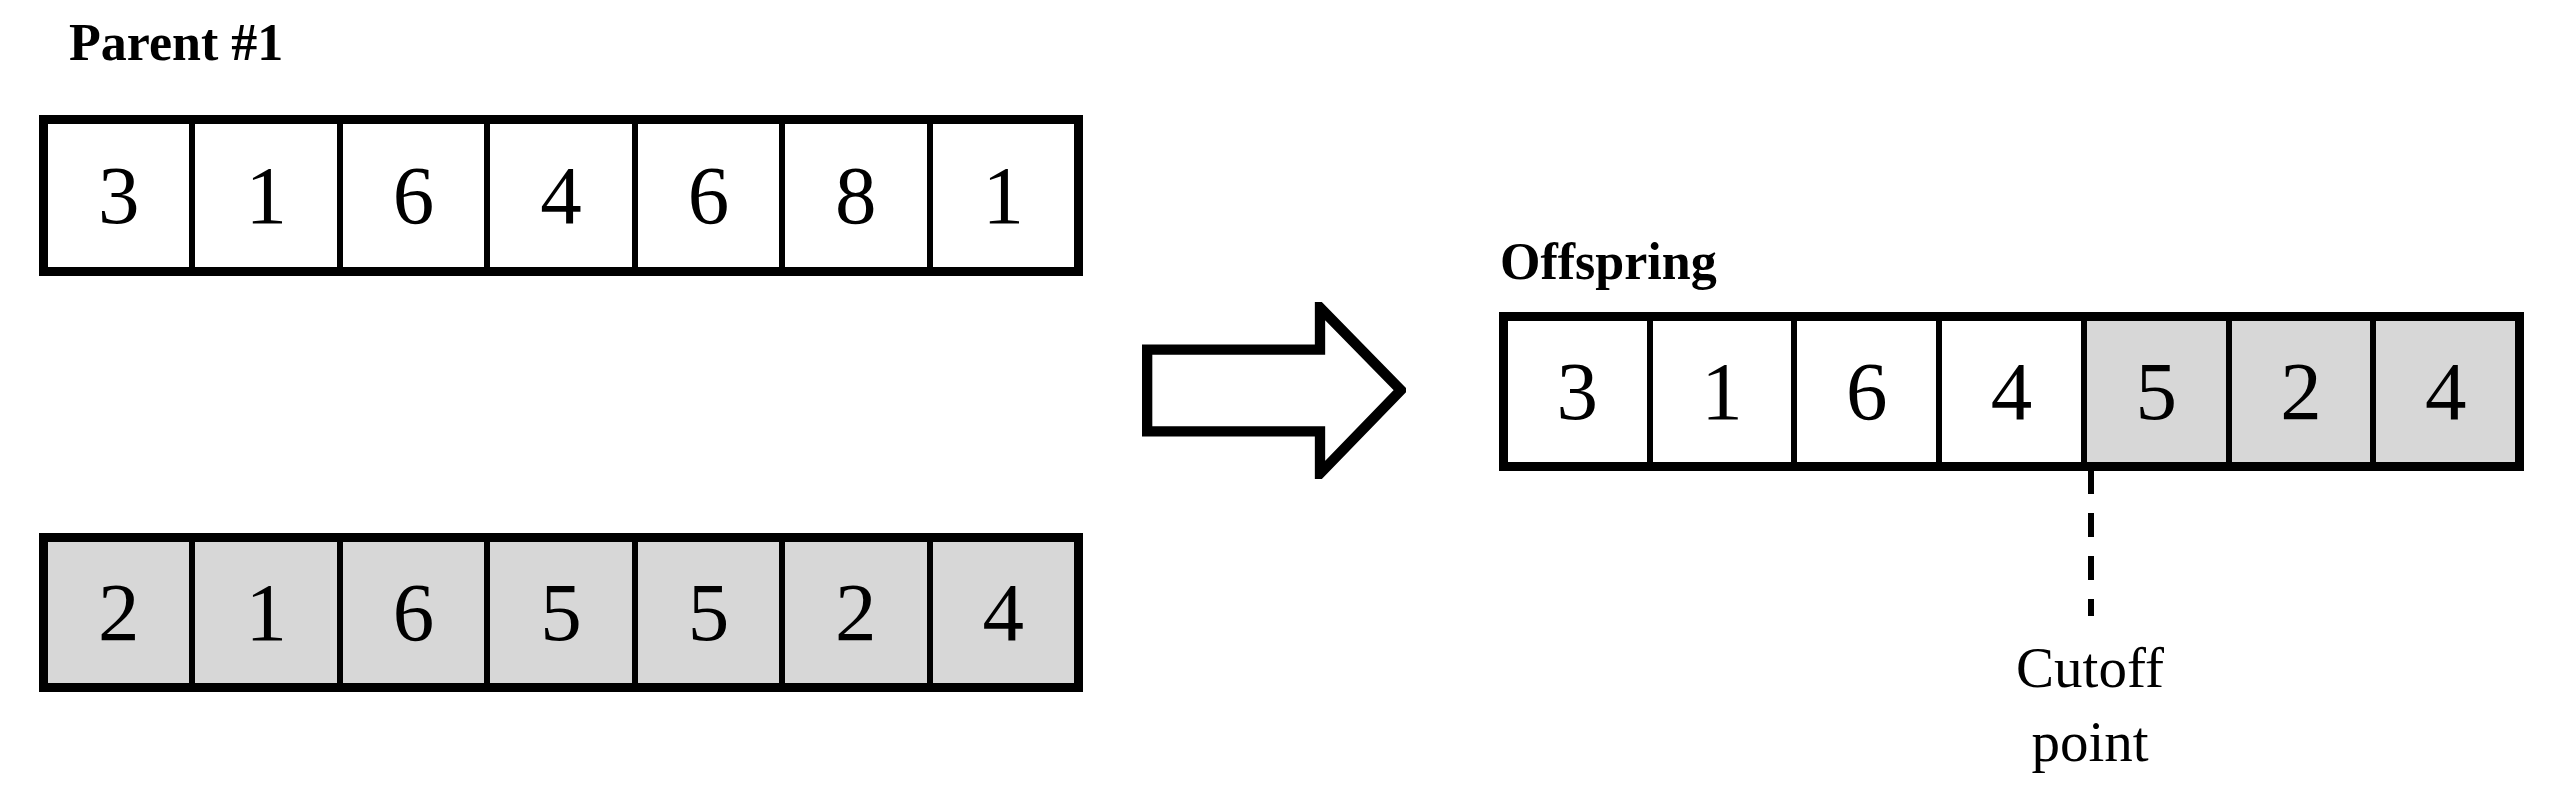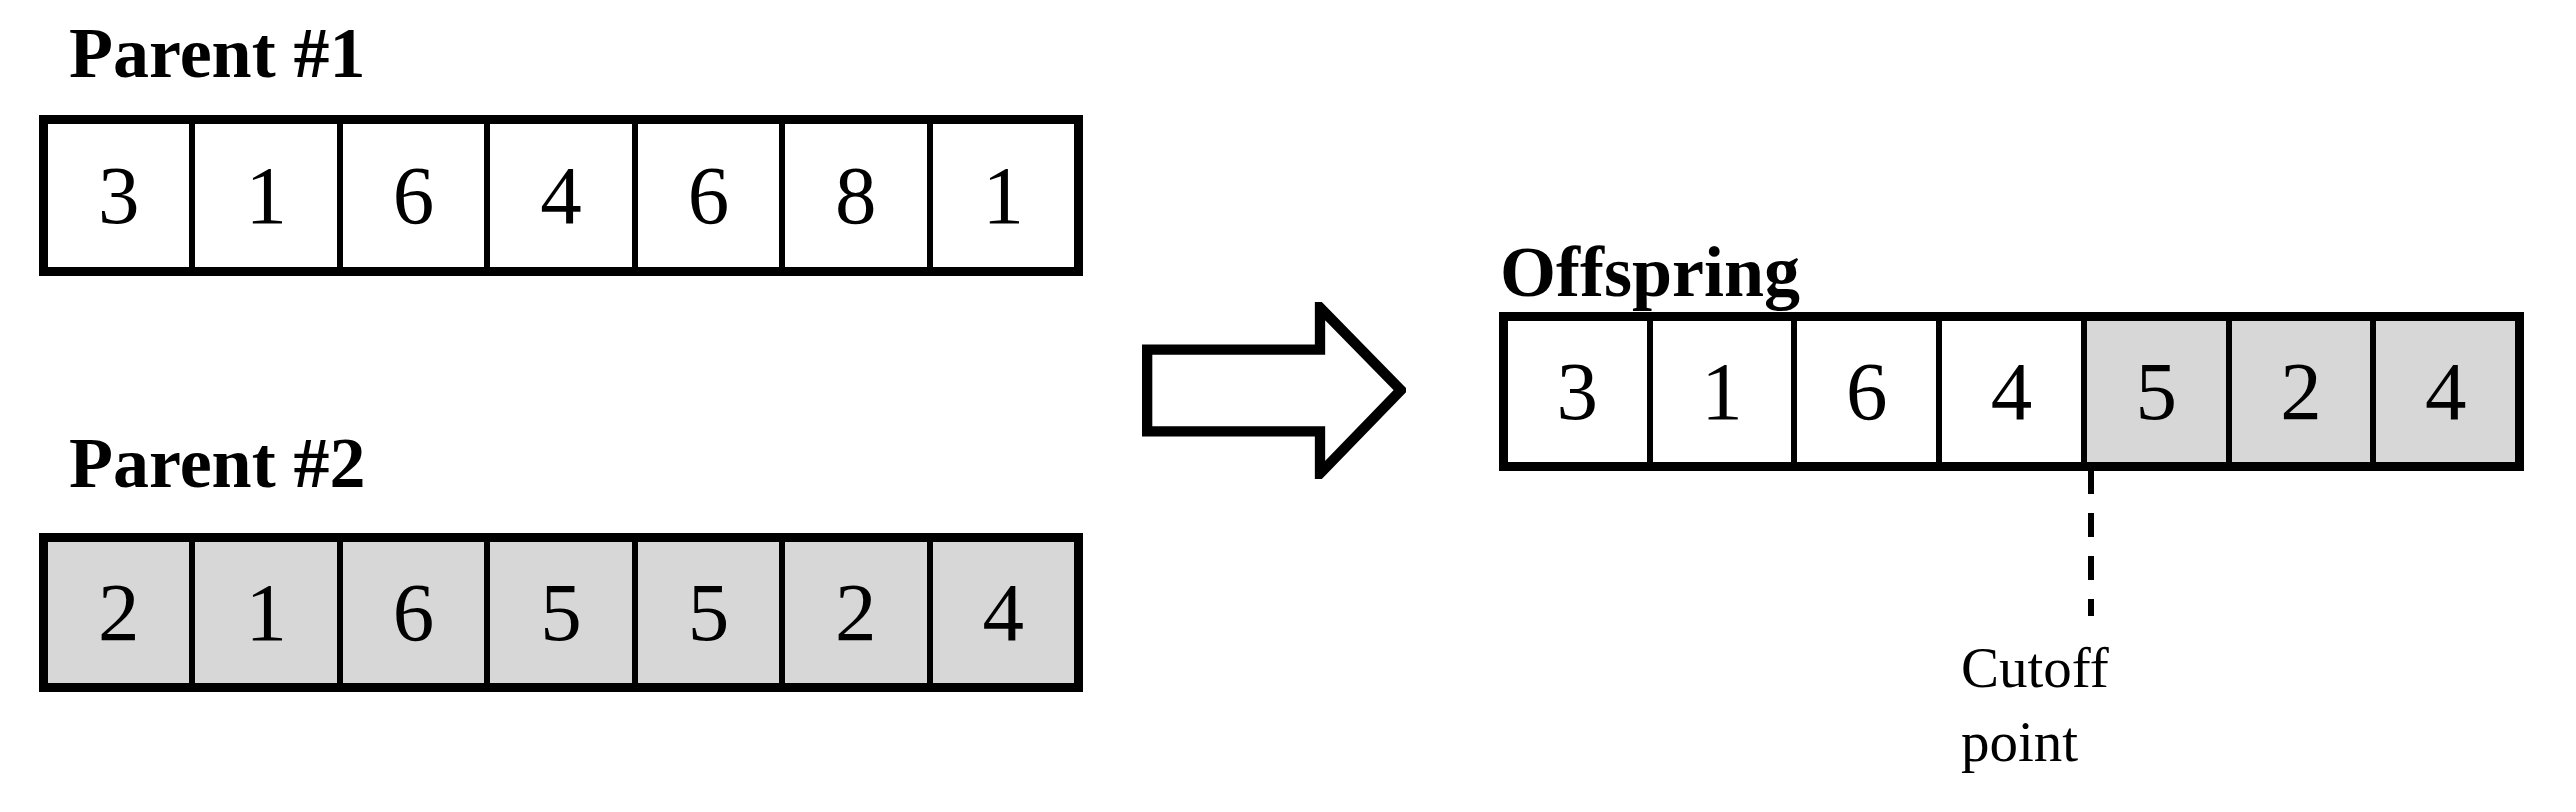--- a/index.html
+++ b/index.html
@@ -12,21 +12,21 @@
     width: 2576px;
     height: 812px;
     background: #ffffff;
     overflow: hidden;
     font-family: "Liberation Serif", "DejaVu Serif", serif;
     color: #000000;
   }
   .row-label {
     position: absolute;
     font-weight: bold;
-    font-size: 72px;
+    font-size: 52px;
     line-height: 1.0;
     white-space: nowrap;
     color: #000000;
   }
   #lbl-parent1   { left: 69px;   top: 17px;  }
   #lbl-parent2   { left: 69px;   top: 427px; }
   #lbl-offspring { left: 1500px; top: 236px; }
 
   .gene-row {
     position: absolute;
@@ -71,20 +71,21 @@
       transparent 24px,
       transparent 43px
     );
   }
 
   #cutoff-label {
     position: absolute;
     left: 1961px;
     top: 631px;
     width: 258px;
+    text-align: center;
     font-size: 57px;
     line-height: 1.29;
     color: #000000;
   }
 </style>
 </head>
 <body>
 
 <div id="canvas" style="--border-color: #000000; background: rgb(255, 255, 255);">
 
@@ -93,21 +94,20 @@
   <div class="gene-row" id="row-parent1">
       <div class="cell" style="background: rgb(255, 255, 255);">3</div>
       <div class="cell" style="background: rgb(255, 255, 255);">1</div>
       <div class="cell" style="background: rgb(255, 255, 255);">6</div>
       <div class="cell" style="background: rgb(255, 255, 255);">4</div>
       <div class="cell" style="background: rgb(255, 255, 255);">6</div>
       <div class="cell" style="background: rgb(255, 255, 255);">8</div>
       <div class="cell" style="background: rgb(255, 255, 255);">1</div>
     </div>
 
-  <div class="row-label" id="lbl-parent2">Parent #2</div>
 
   <div class="gene-row" id="row-parent2">
       <div class="cell" style="background: rgb(215, 215, 215);">2</div>
       <div class="cell" style="background: rgb(215, 215, 215);">1</div>
       <div class="cell" style="background: rgb(215, 215, 215);">6</div>
       <div class="cell" style="background: rgb(215, 215, 215);">5</div>
       <div class="cell" style="background: rgb(215, 215, 215);">5</div>
       <div class="cell" style="background: rgb(215, 215, 215);">2</div>
       <div class="cell" style="background: rgb(215, 215, 215);">4</div>
     </div>

